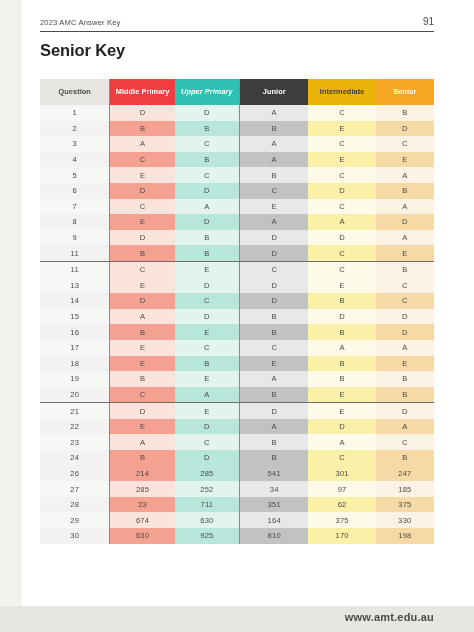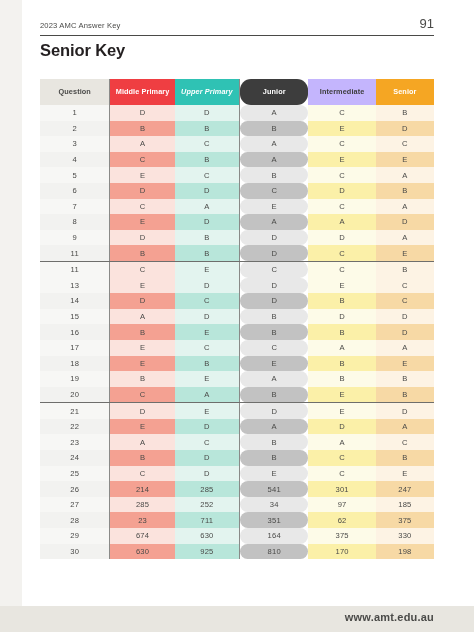--- a/index.html
+++ b/index.html
@@ -52,21 +52,21 @@
     justify-content: space-between;
     border-bottom: 1.2px solid #4a4a48;
     padding-bottom: 4px;
   }
   .running-head-title {
     font-size: 7.6px;
     color: #4a4a48;
     letter-spacing: 0.15px;
   }
   .running-head-page {
-    font-size: 13px;
+    font-size: 10px;
     color: #4a4a48;
   }
 
   
   .page-title {
     position: absolute;
     left: 40px;
     top: 41px;
     font-size: 16.5px;
     font-weight: bold;
@@ -101,21 +101,21 @@
   }
   th.col-question {
     color: #4a4a48;
     background: #e8e6e0;
     width: 68px;
     margin-left: 48px;
   }
   th.col-mp { background: #ef3e42; width: 63px; }
   th.col-up { background: #2fc2b4; width: 63px; font-style: italic; }
   th.col-jr { background: #3d3d3d; width: 67px; }
-  th.col-in { background: #c4b5fd; color: #3d3d3d; width: 66px; }
+  th.col-in { background: #eab308; color: #3d3d3d; width: 66px; }
   th.col-sr { background: #f5a623; width: 57px; }
 
   
   tbody td {
     height: 15.6px;
     font-size: 7.6px;
     text-align: center;
     vertical-align: middle;
     color: #4a4a48;
     letter-spacing: 0.2px;
@@ -123,21 +123,20 @@
   tbody td.qnum {
     color: #4a4a48;
   }
 
   
   td.qnum, th.col-question {
     border-right: 1.3px solid #8a8a88;
   }
   td.cell-jr, th.col-jr {
     border-left: 1.3px solid #8a8a88;
-    border-radius: 11px;
   }
 
   
   tr.row-light td.qnum   { background: #f7f7f5; }
   tr.row-light td.cell-mp { background: #fbe3dd; }
   tr.row-light td.cell-up { background: #e3f4ef; }
   tr.row-light td.cell-jr { background: #e8e8e8; }
   tr.row-light td.cell-in { background: #fdfbe8; }
   tr.row-light td.cell-sr { background: #fdf3e4; }
 
@@ -377,28 +376,20 @@
           <td class="cell-sr">C</td>
         </tr>
         <tr class="row-dark">
           <td class="qnum">24</td>
           <td class="cell-mp">B</td>
           <td class="cell-up">D</td>
           <td class="cell-jr">B</td>
           <td class="cell-in">C</td>
           <td class="cell-sr">B</td>
         </tr>
-        <tr class="row-light">
-          <td class="qnum">25</td>
-          <td class="cell-mp">C</td>
-          <td class="cell-up">D</td>
-          <td class="cell-jr">E</td>
-          <td class="cell-in">C</td>
-          <td class="cell-sr">E</td>
-        </tr>
         <tr class="row-dark">
           <td class="qnum">26</td>
           <td class="cell-mp">214</td>
           <td class="cell-up">285</td>
           <td class="cell-jr">541</td>
           <td class="cell-in">301</td>
           <td class="cell-sr">247</td>
         </tr>
         <tr class="row-light">
           <td class="qnum">27</td>

